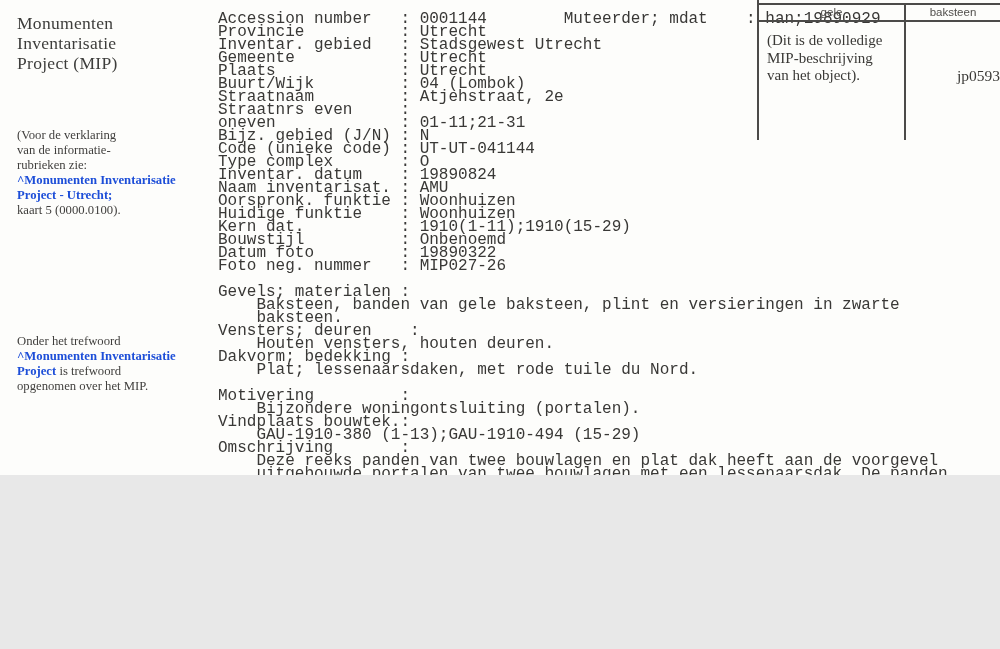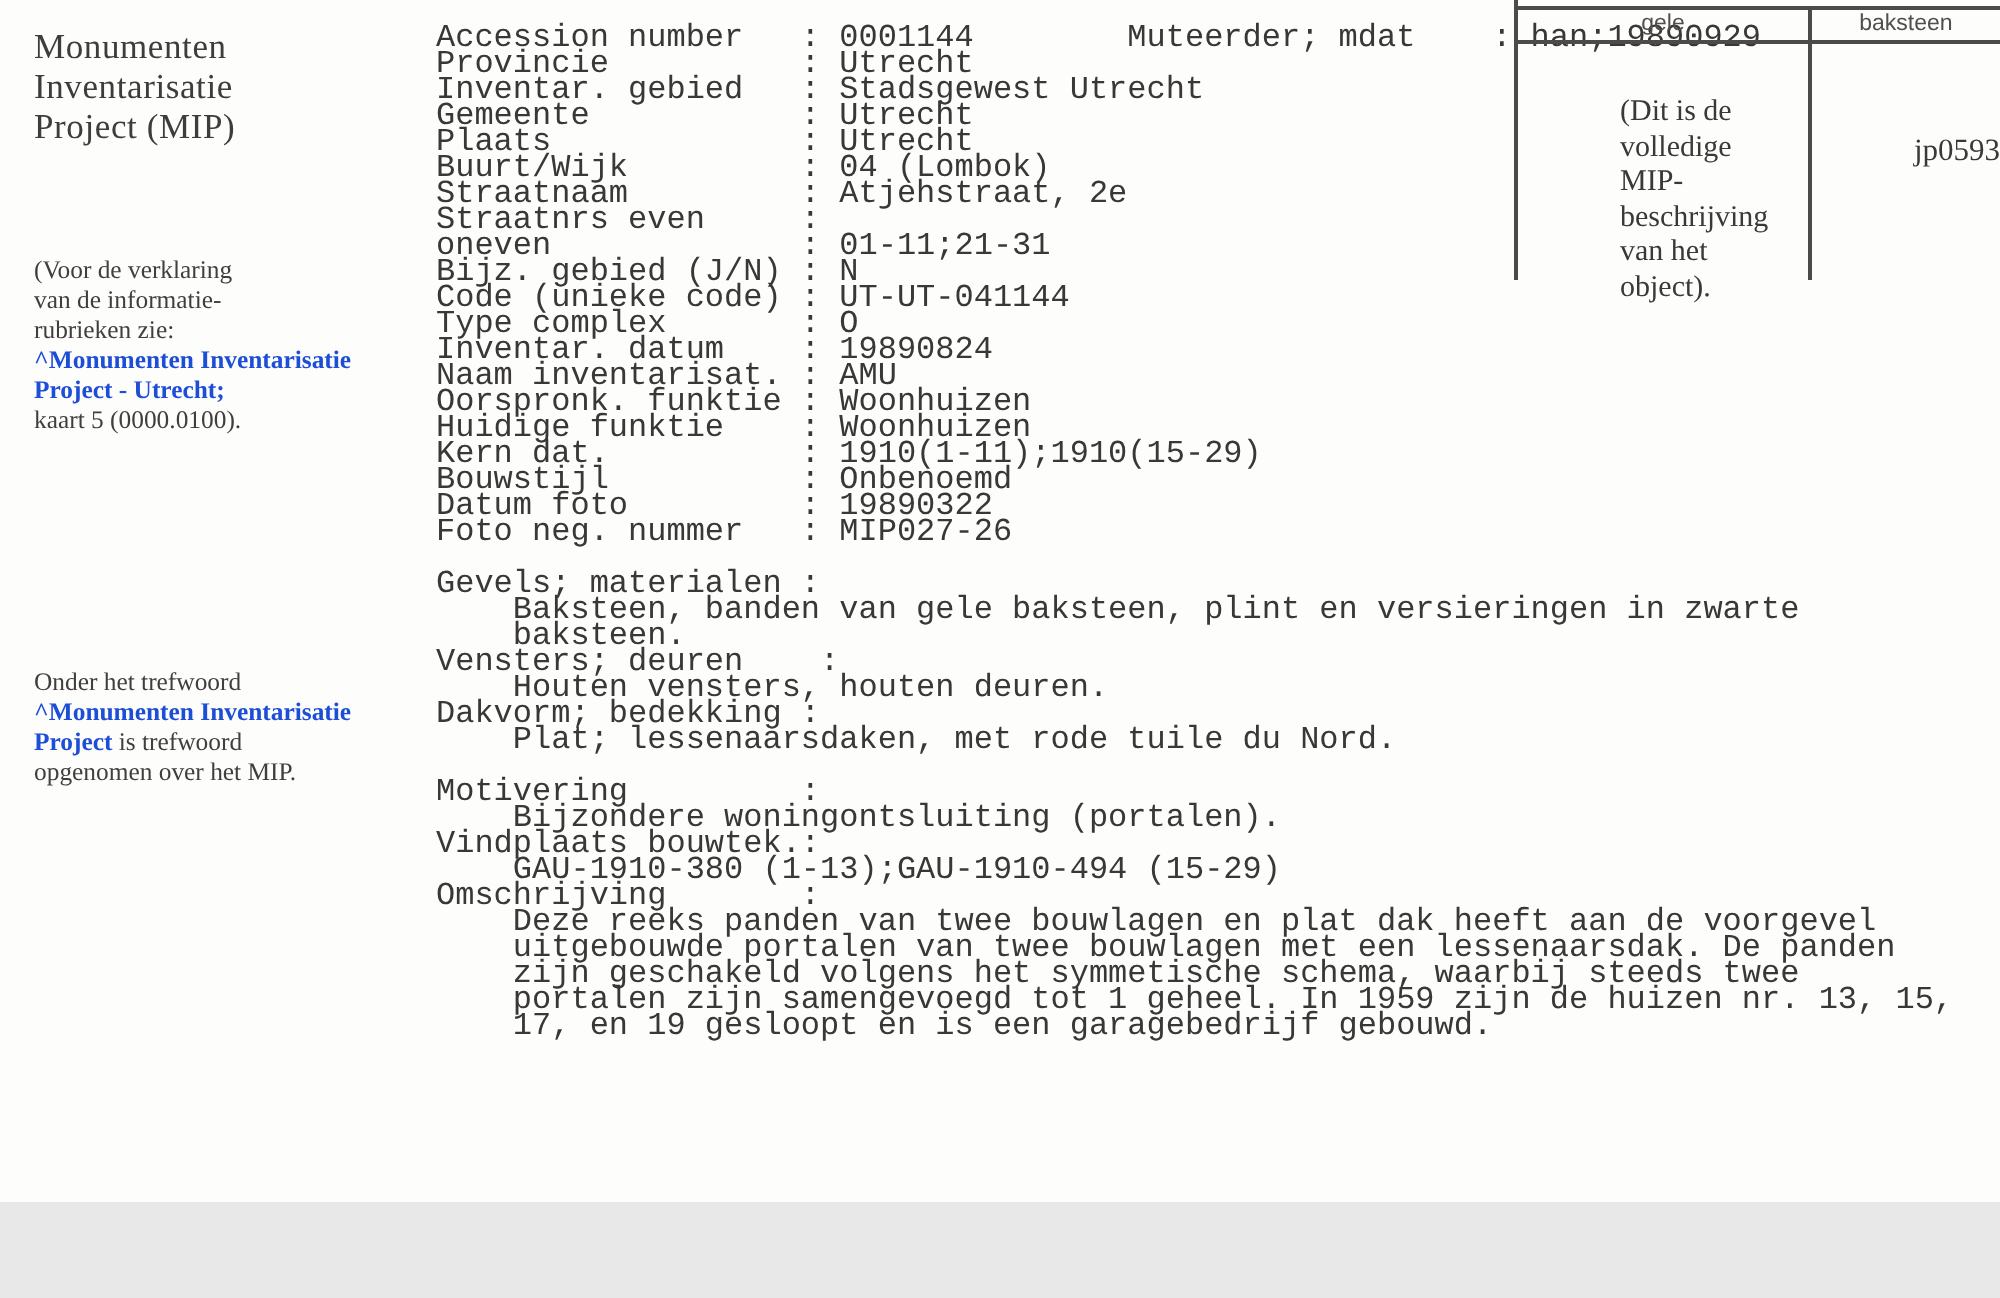--- a/index.html
+++ b/index.html
@@ -1,19 +1,19 @@
 <!DOCTYPE html>
 <html><head>
 <meta charset="utf-8">
 <style>
   html, body { margin: 0; padding: 0; background: #e8e8e8; }
   .page {
     position: relative;
     width: 1000px;
-    height: 601px;
+    height: 475px;
     background: #fdfdfb;
     overflow: hidden;
     font-family: "Liberation Serif", serif;
   }
 
   
   .sidebar-title {
     position: absolute;
     left: 17px;
     top: 13px;
@@ -75,26 +75,25 @@
   .stamp-header {
     height: 15px;
     border-bottom: 2px solid #4c4b49;
     text-align: center;
     font-family: "Liberation Sans", sans-serif;
     font-size: 11.5px;
     line-height: 15px;
     color: #514f4c;
   }
   .stamp-note {
-    padding: 26px 6px 0 8px;
+    padding: 10px 6px 0 8px;
     font-size: 15px;
     line-height: 17.5px;
     color: #3a3936;
     white-space: pre-line;
-    margin-left: 43px;
   }
   .stamp-code {
     padding: 45px 0 0 9px;
     font-size: 15.5px;
     color: #3a3936;
     margin-left: 42px;
   }
 </style>
 </head>
 <body>

